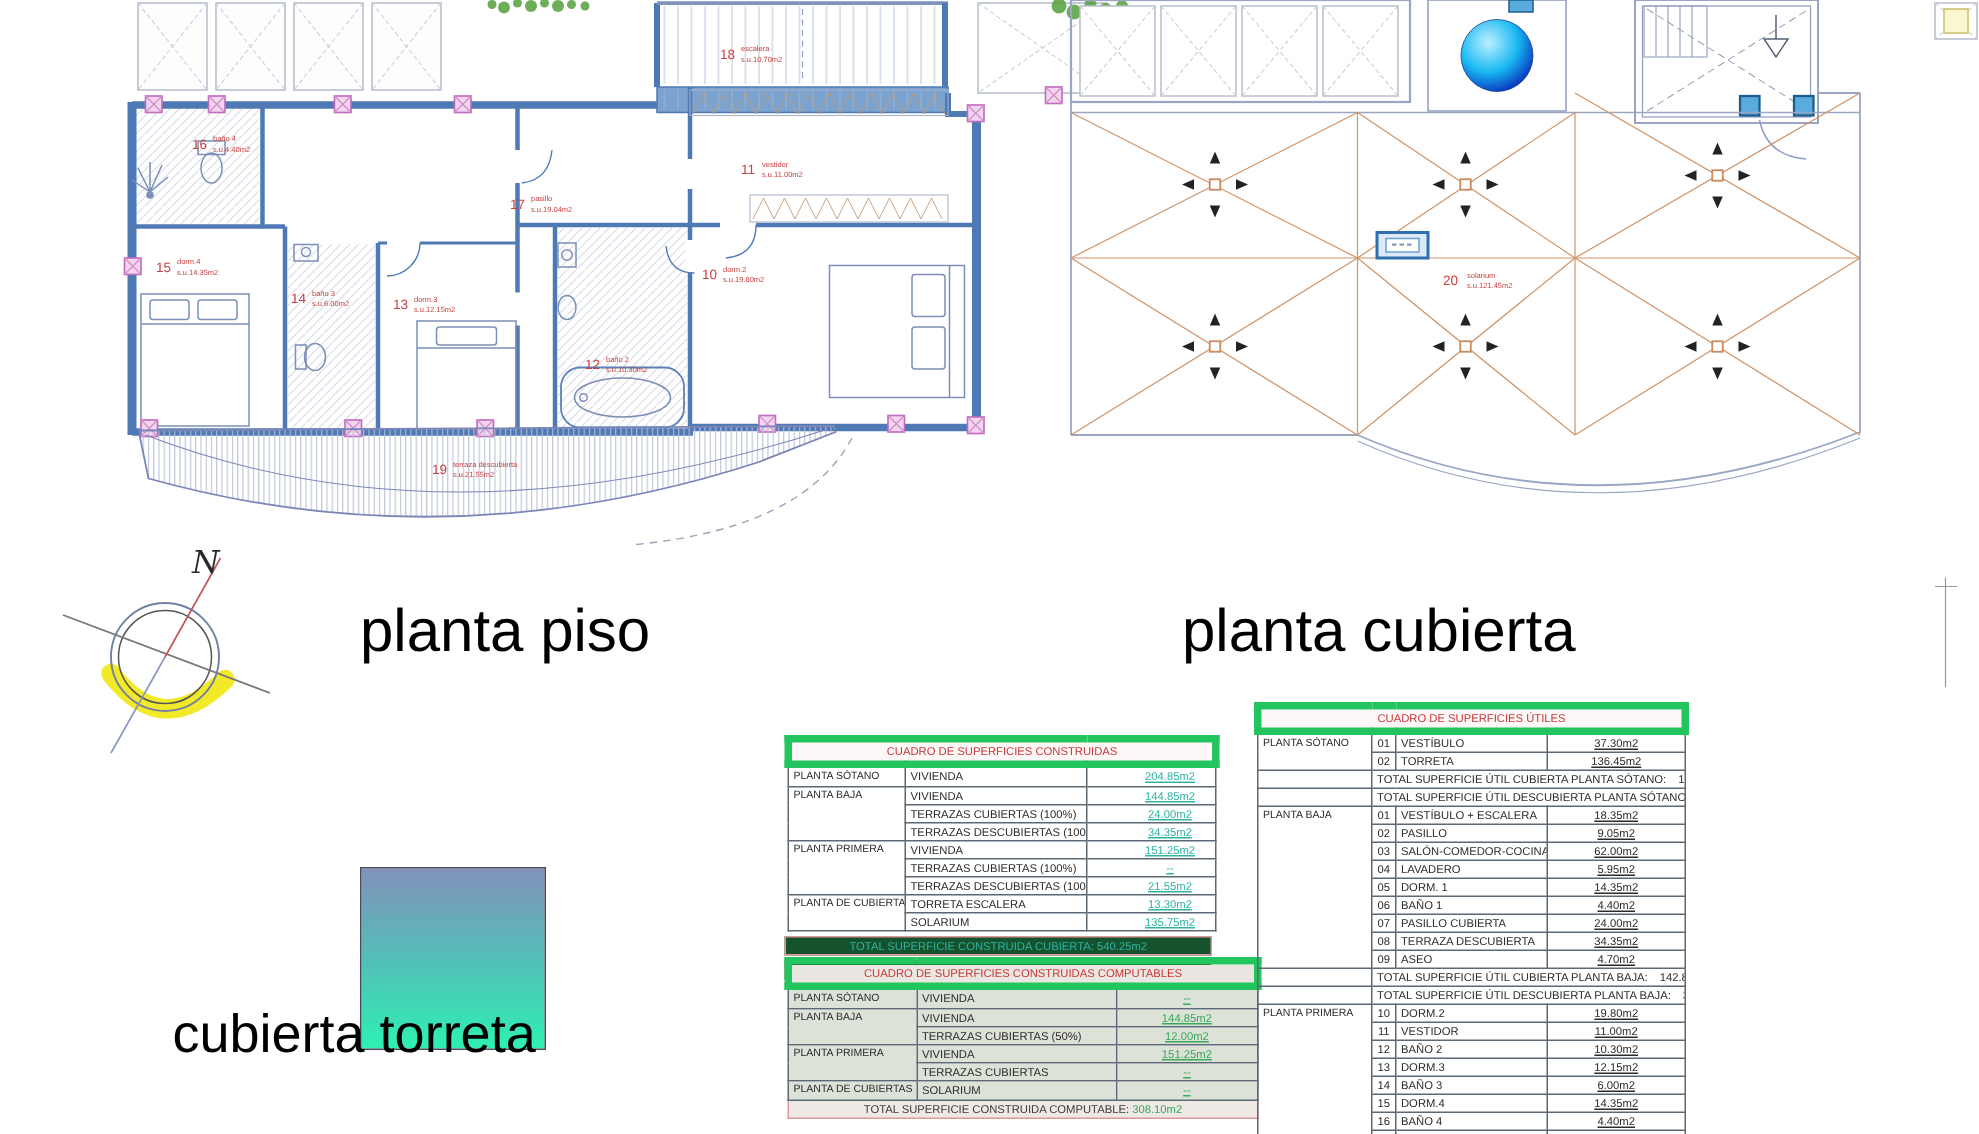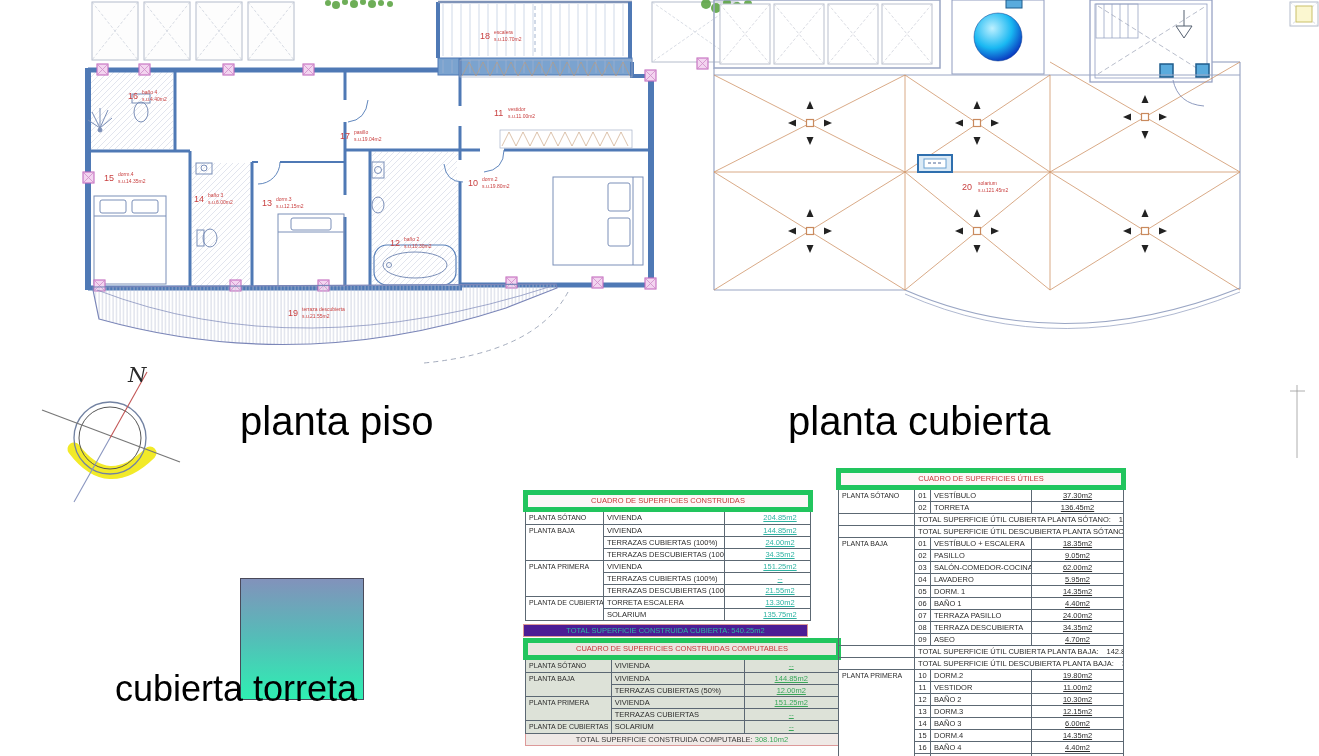--- a/index.html
+++ b/index.html
@@ -25,21 +25,21 @@
   .sheet td.grp{font-size:7px;vertical-align:top;padding-top:1px;}
   .sheet td.num{text-align:center;padding:0 1px;}
   .sheet td.val{text-align:center;text-decoration:underline;}
   .construidas td.val{color:#2fb3a3;padding-left:28px;}
   .computables td{background:#dde2d8;}
   .computables td.hdr{background:#eae6e1;}
   .computables td.val{color:#3aa75a;}
   .computables td.gtot{background:#efe9e6;border:1px solid #dd9999;text-align:center;color:#3a3a3a;}
   .computables td.gtot .gv{color:#3aa75a;margin-top:16px;}
   .utiles td.trow{text-align:center;}
-  .tot-box{border:1px solid #dd9999;background:#4c1d95;color:#2fb3a3;text-align:center;
+  .tot-box{border:1px solid #dd9999;background:#14532d;color:#2fb3a3;text-align:center;
       font:7.5px "Liberation Sans",sans-serif;height:11px;line-height:11px;margin-top:3px;}
   
   .rnum{font:9px "Liberation Sans",sans-serif;fill:#c94040;}
   .rsmall{font:5px "Liberation Sans",sans-serif;fill:#c94040;}
   .north{font:italic 21px "DejaVu Serif",serif;fill:#2a2a2a;}
 </style>
 </head>
 <body>
 
 <svg id="drawing" width="1319" height="756" viewBox="0 0 1319 756">
@@ -505,21 +505,21 @@
           <td class="lbl">DORM. 1</td>
           <td class="val">14.35m2</td>
         </tr>
         <tr>
           <td class="num">06</td>
           <td class="lbl">BAÑO 1</td>
           <td class="val">4.40m2</td>
         </tr>
         <tr>
           <td class="num">07</td>
-          <td class="lbl">TERRAZA PASILLO</td>
+          <td class="lbl">PASILLO CUBIERTA</td>
           <td class="val">24.00m2</td>
         </tr>
         <tr>
           <td class="num">08</td>
           <td class="lbl">TERRAZA DESCUBIERTA</td>
           <td class="val">34.35m2</td>
         </tr>
         <tr>
           <td class="num">09</td>
           <td class="lbl">ASEO</td>

